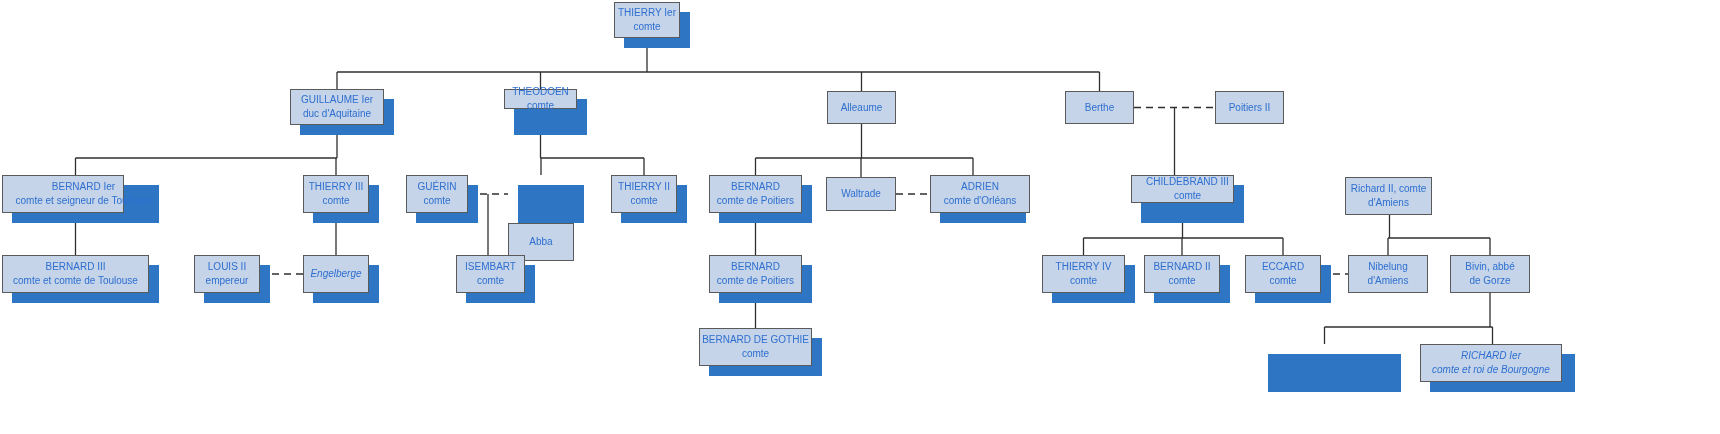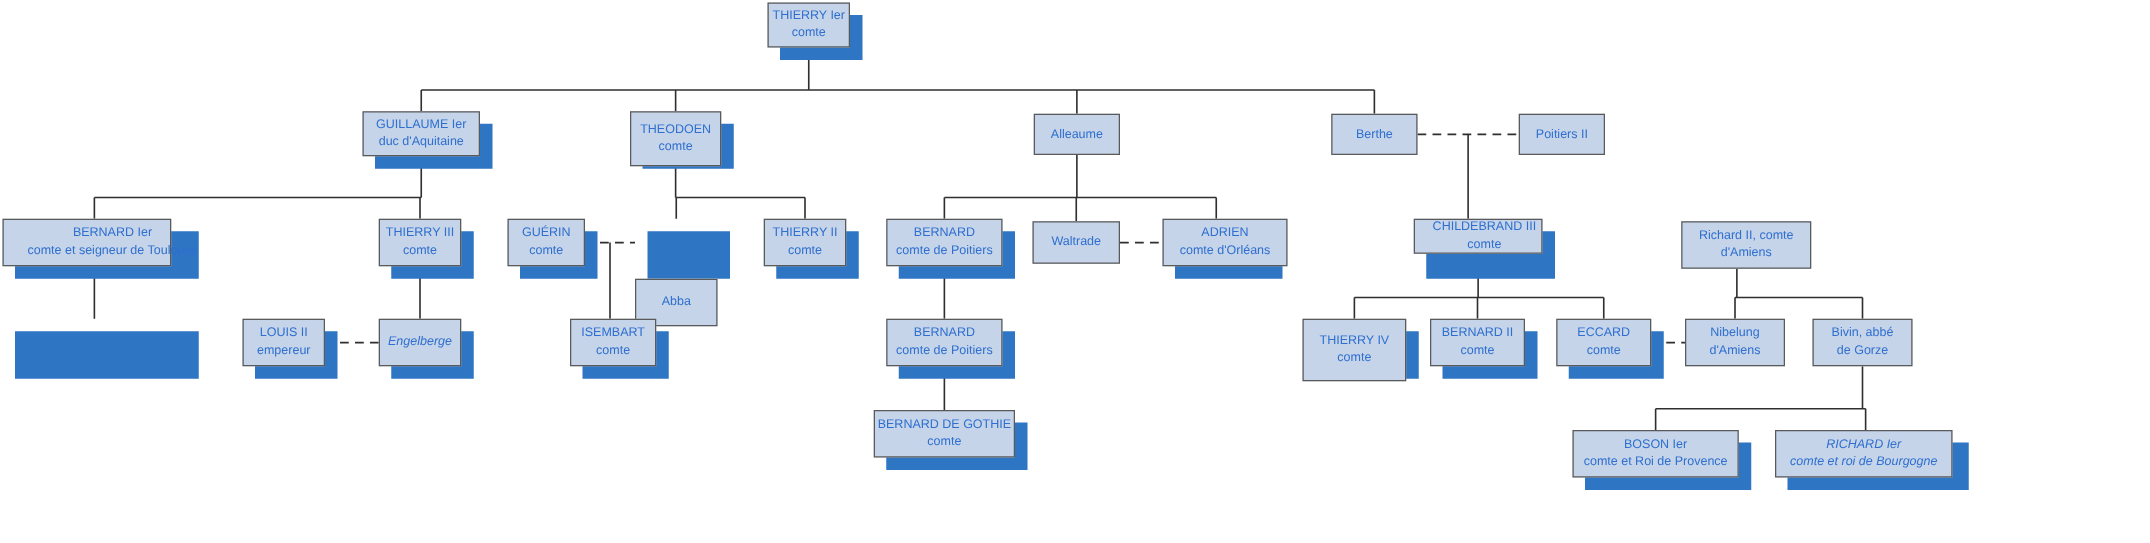--- a/index.html
+++ b/index.html
@@ -102,35 +102,35 @@
     <div class="node" style="left: 614px; top: 2px; width: 66px; height: 36px;">
       <span class="ln">THIERRY Ier</span>
       <span class="ln">comte</span>
     </div>
     <div class="shadow" style="left: 300px; top: 99px; width: 94px; height: 36px;"></div>
     <div class="node" style="left: 290px; top: 89px; width: 94px; height: 36px;">
       <span class="ln">GUILLAUME Ier</span>
       <span class="ln">duc d'Aquitaine</span>
     </div>
     <div class="shadow" style="left: 514px; top: 99px; width: 73px; height: 36px;"></div>
-    <div class="node" style="left: 504px; top: 89px; width: 73px; height: 44px;">
+    <div class="node" style="left: 504px; top: 89px; width: 73px; height: 20px;">
       <span class="ln">THEODOEN</span>
       <span class="ln">comte</span>
     </div>
     <div class="node" style="left: 827px; top: 91px; width: 69px; height: 33px;">
       <span class="ln">Alleaume</span>
     </div>
     <div class="node" style="left: 1065px; top: 91px; width: 69px; height: 33px;">
       <span class="ln">Berthe</span>
     </div>
     <div class="node" style="left: 1215px; top: 91px; width: 69px; height: 33px;">
       <span class="ln">Poitiers II</span>
     </div>
     <div class="shadow" style="left: 12px; top: 185px; width: 147px; height: 38px;"></div>
-    <div class="node" style="left: 2px; top: 175px; width: 135px; height: 38px; padding-left: 44px;">
+    <div class="node" style="left: 2px; top: 175px; width: 122px; height: 38px; padding-left: 44px;">
       <span class="ln">BERNARD Ier</span>
       <span class="ln">comte et seigneur de Toulouse</span>
     </div>
     <div class="shadow" style="left: 313px; top: 185px; width: 66px; height: 38px;"></div>
     <div class="node" style="left: 303px; top: 175px; width: 66px; height: 38px;">
       <span class="ln">THIERRY III</span>
       <span class="ln">comte</span>
     </div>
     <div class="shadow" style="left: 416px; top: 185px; width: 62px; height: 38px;"></div>
     <div class="node" style="left: 406px; top: 175px; width: 62px; height: 38px;">
@@ -157,46 +157,50 @@
     <div class="shadow" style="left: 940px; top: 185px; width: 86px; height: 38px;"></div>
     <div class="node" style="left: 930px; top: 175px; width: 100px; height: 38px;">
       <span class="ln">ADRIEN</span>
       <span class="ln">comte d'Orléans</span>
     </div>
     <div class="shadow" style="left: 1141px; top: 185px; width: 103px; height: 38px;"></div>
     <div class="node" style="left: 1131px; top: 175px; width: 103px; height: 28px; padding-left: 13px;">
       <span class="ln">CHILDEBRAND III</span>
       <span class="ln">comte</span>
     </div>
-    <div class="node" style="left: 1345px; top: 177px; width: 104px; height: 38px;">
+    <div class="node" style="left: 1345px; top: 177px; width: 87px; height: 38px;">
       <span class="ln">Richard II, comte</span>
       <span class="ln">d'Amiens</span>
     </div>
     <div class="shadow" style="left: 12px; top: 265px; width: 147px; height: 38px;"></div>
+    <div class="node" style="left: 2px; top: 255px; width: 147px; height: 38px;">
+      <span class="ln">BERNARD III</span>
+      <span class="ln">comte et comte de Toulouse</span>
+    </div>
     <div class="shadow" style="left: 204px; top: 265px; width: 66px; height: 38px;"></div>
     <div class="node" style="left: 194px; top: 255px; width: 66px; height: 38px;">
       <span class="ln">LOUIS II</span>
       <span class="ln">empereur</span>
     </div>
     <div class="shadow" style="left: 313px; top: 265px; width: 66px; height: 38px;"></div>
     <div class="node" style="left: 303px; top: 255px; width: 66px; height: 38px; font-style: italic;">
       <span class="ln">Engelberge</span>
     </div>
     <div class="shadow" style="left: 466px; top: 265px; width: 69px; height: 38px;"></div>
     <div class="node" style="left: 456px; top: 255px; width: 69px; height: 38px;">
       <span class="ln">ISEMBART</span>
       <span class="ln">comte</span>
     </div>
     <div class="shadow" style="left: 719px; top: 265px; width: 93px; height: 38px;"></div>
     <div class="node" style="left: 709px; top: 255px; width: 93px; height: 38px;">
       <span class="ln">BERNARD</span>
       <span class="ln">comte de Poitiers</span>
     </div>
     <div class="shadow" style="left: 1052px; top: 265px; width: 83px; height: 38px;"></div>
-    <div class="node" style="left: 1042px; top: 255px; width: 83px; height: 50px;">
+    <div class="node" style="left: 1042px; top: 255px; width: 83px; height: 38px;">
       <span class="ln">THIERRY IV</span>
       <span class="ln">comte</span>
     </div>
     <div class="shadow" style="left: 1154px; top: 265px; width: 76px; height: 38px;"></div>
     <div class="node" style="left: 1144px; top: 255px; width: 76px; height: 38px;">
       <span class="ln">BERNARD II</span>
       <span class="ln">comte</span>
     </div>
     <div class="shadow" style="left: 1255px; top: 265px; width: 76px; height: 38px;"></div>
     <div class="node" style="left: 1245px; top: 255px; width: 76px; height: 38px;">
@@ -210,22 +214,18 @@
     <div class="node" style="left: 1450px; top: 255px; width: 80px; height: 38px;">
       <span class="ln">Bivin, abbé</span>
       <span class="ln">de Gorze</span>
     </div>
     <div class="shadow" style="left: 709px; top: 338px; width: 113px; height: 38px;"></div>
     <div class="node" style="left: 699px; top: 328px; width: 113px; height: 38px; align-items: center;">
       <span class="ln">BERNARD DE GOTHIE</span>
       <span class="ln">comte</span>
     </div>
     <div class="shadow" style="left: 1268px; top: 354px; width: 133px; height: 38px;"></div>
-    <div class="node" style="left: 1258px; top: 344px; width: 133px; height: 38px;">
-      <span class="ln">BOSON Ier</span>
-      <span class="ln">comte et Roi de Provence</span>
-    </div>
     <div class="shadow" style="left: 1430px; top: 354px; width: 145px; height: 38px;"></div>
     <div class="node" style="left: 1420px; top: 344px; width: 142px; height: 38px; font-style: italic;">
       <span class="ln">RICHARD Ier</span>
       <span class="ln">comte et roi de Bourgogne</span>
     </div>
   </div>
 
 </body></html>

